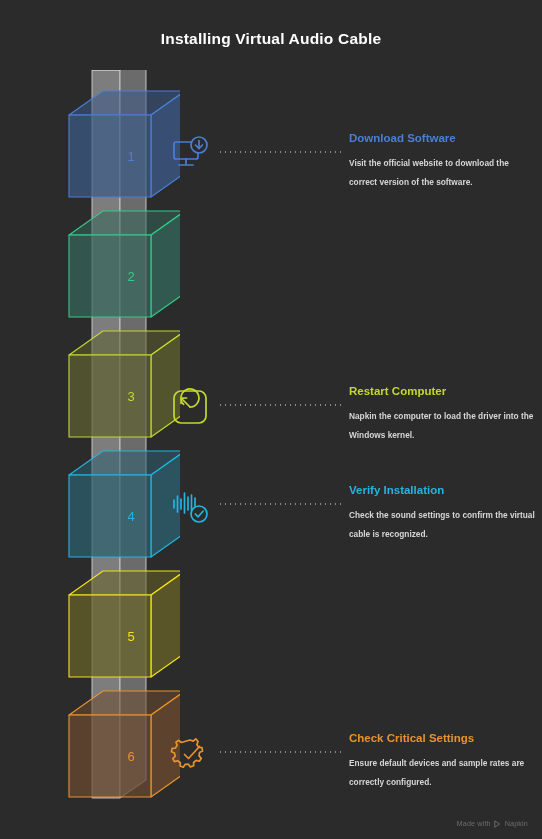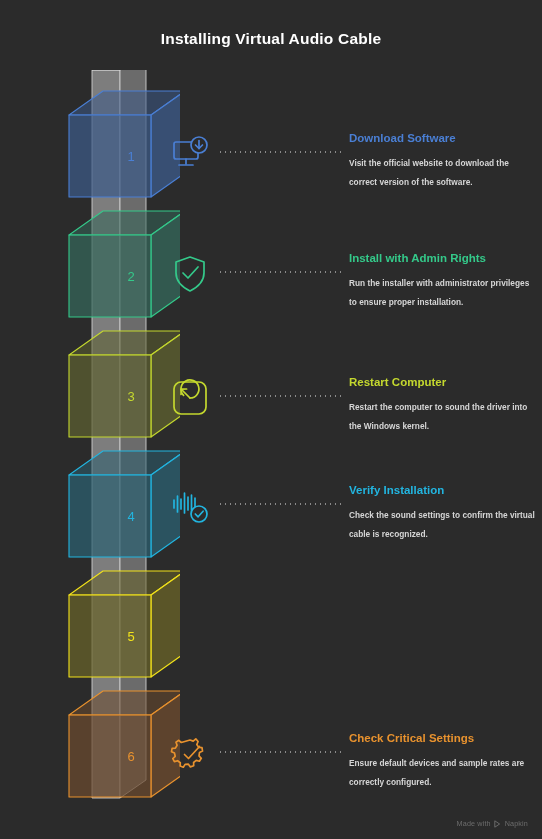--- a/index.html
+++ b/index.html
@@ -167,46 +167,33 @@
             <path d="M31 8.5 v8"></path>
             <path d="M27.5 13 l3.5 3.5 l3.5 -3.5"></path>
           </svg>
         </div>
         <div class="dots"></div>
         <div class="step-text">
           <div class="step-title" style="color:#4a7fd4">Download Software</div>
           <div class="step-desc">Visit the official website to download the correct version of the software.</div>
         </div>
       </div>
-      <div class="step" style="top: 120px;">
-        <div class="step-icon">
-          <svg width="44" height="44" viewBox="0 0 44 44" fill="none" stroke="#34c98a" stroke-width="1.7" stroke-linecap="round" stroke-linejoin="round">
-            <path d="M22 5 L36 10 v11 c0 9 -6 14 -14 18 c-8 -4 -14 -9 -14 -18 V10 Z"></path>
-            <path d="M15 21 l5 5 l10 -11"></path>
-          </svg>
-        </div>
-        <div class="dots"></div>
-        <div class="step-text">
-          <div class="step-title" style="color:#34c98a">Install with Admin Rights</div>
-          <div class="step-desc">Run the installer with administrator privileges to ensure proper installation.</div>
-        </div>
-      </div>
-      <div class="step" style="top: 244px;">
+      <div class="step" style="top: 253px;">
         <div class="step-icon">
           <svg width="44" height="44" viewBox="0 0 44 44" fill="none" stroke="#c4d82e" stroke-width="1.7" stroke-linecap="round" stroke-linejoin="round">
             <rect x="6" y="6" width="32" height="32" rx="7"></rect>
             <path d="M22 22 a9 9 0 1 0 -6.4 -2.6"></path>
             <path d="M22 22 L13.5 13.5"></path>
             <path d="M13 18.5 L13.3 13.2 L18.6 13"></path>
           </svg>
         </div>
         <div class="dots"></div>
         <div class="step-text">
           <div class="step-title" style="color:#c4d82e">Restart Computer</div>
-          <div class="step-desc">Restart the computer to sound the driver into the Windows kernel.</div>
+          <div class="step-desc">Napkin the computer to load the driver into the Windows kernel.</div>
         </div>
       </div>
       <div class="step" style="top: 352px;">
         <div class="step-icon">
           <svg width="44" height="44" viewBox="0 0 44 44" fill="none" stroke="#22b5e0" stroke-width="1.7" stroke-linecap="round" stroke-linejoin="round">
             <path d="M6 16 v8"></path>
             <path d="M9.5 12 v16"></path>
             <path d="M13 15 v10"></path>
             <path d="M16.5 9 v20"></path>
             <path d="M20 13 v13"></path>

